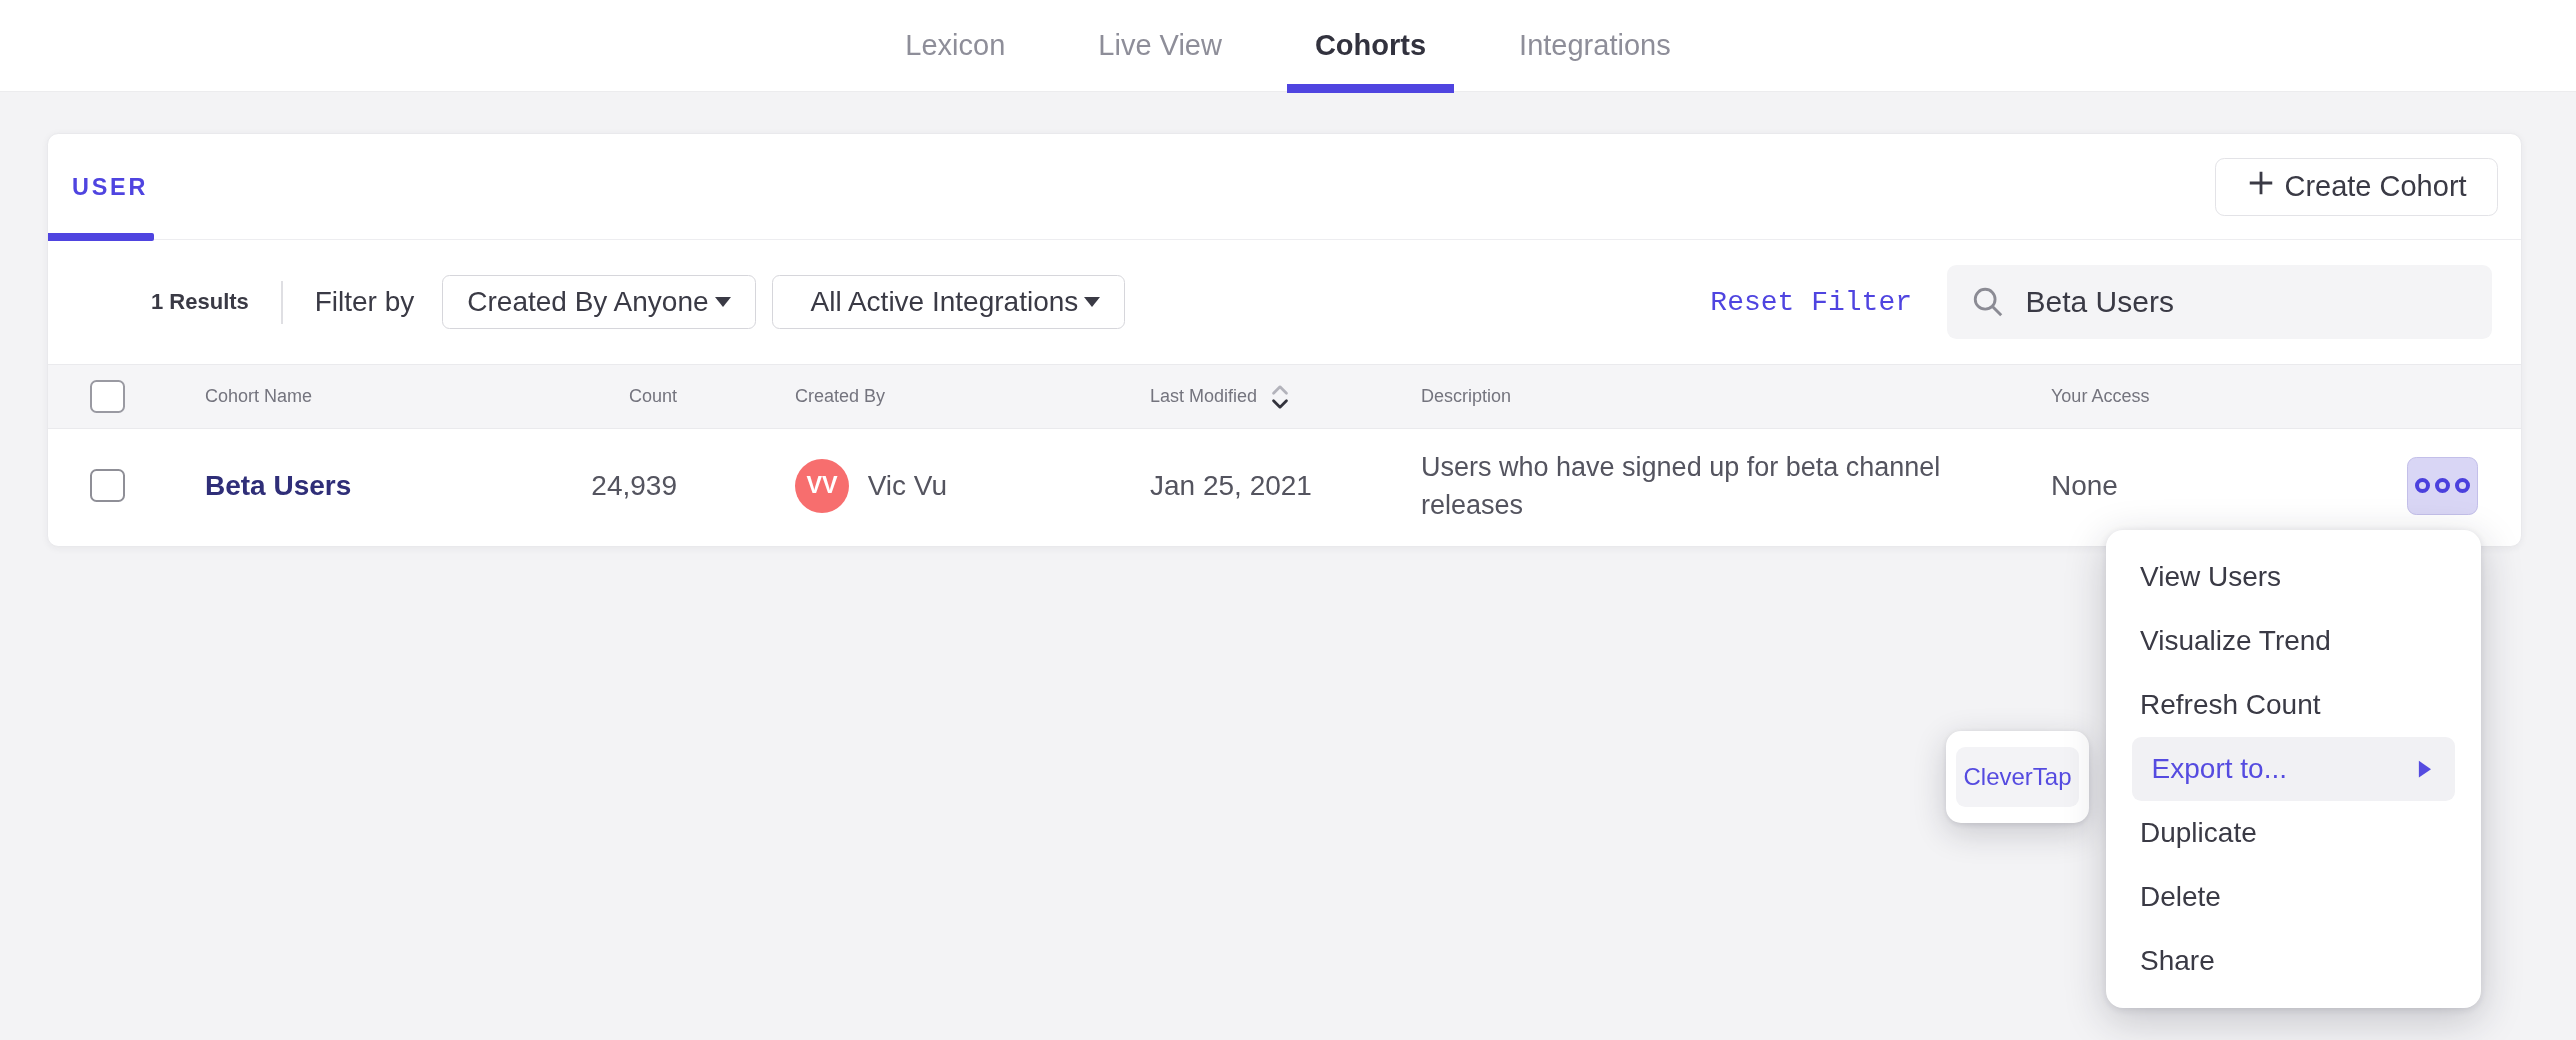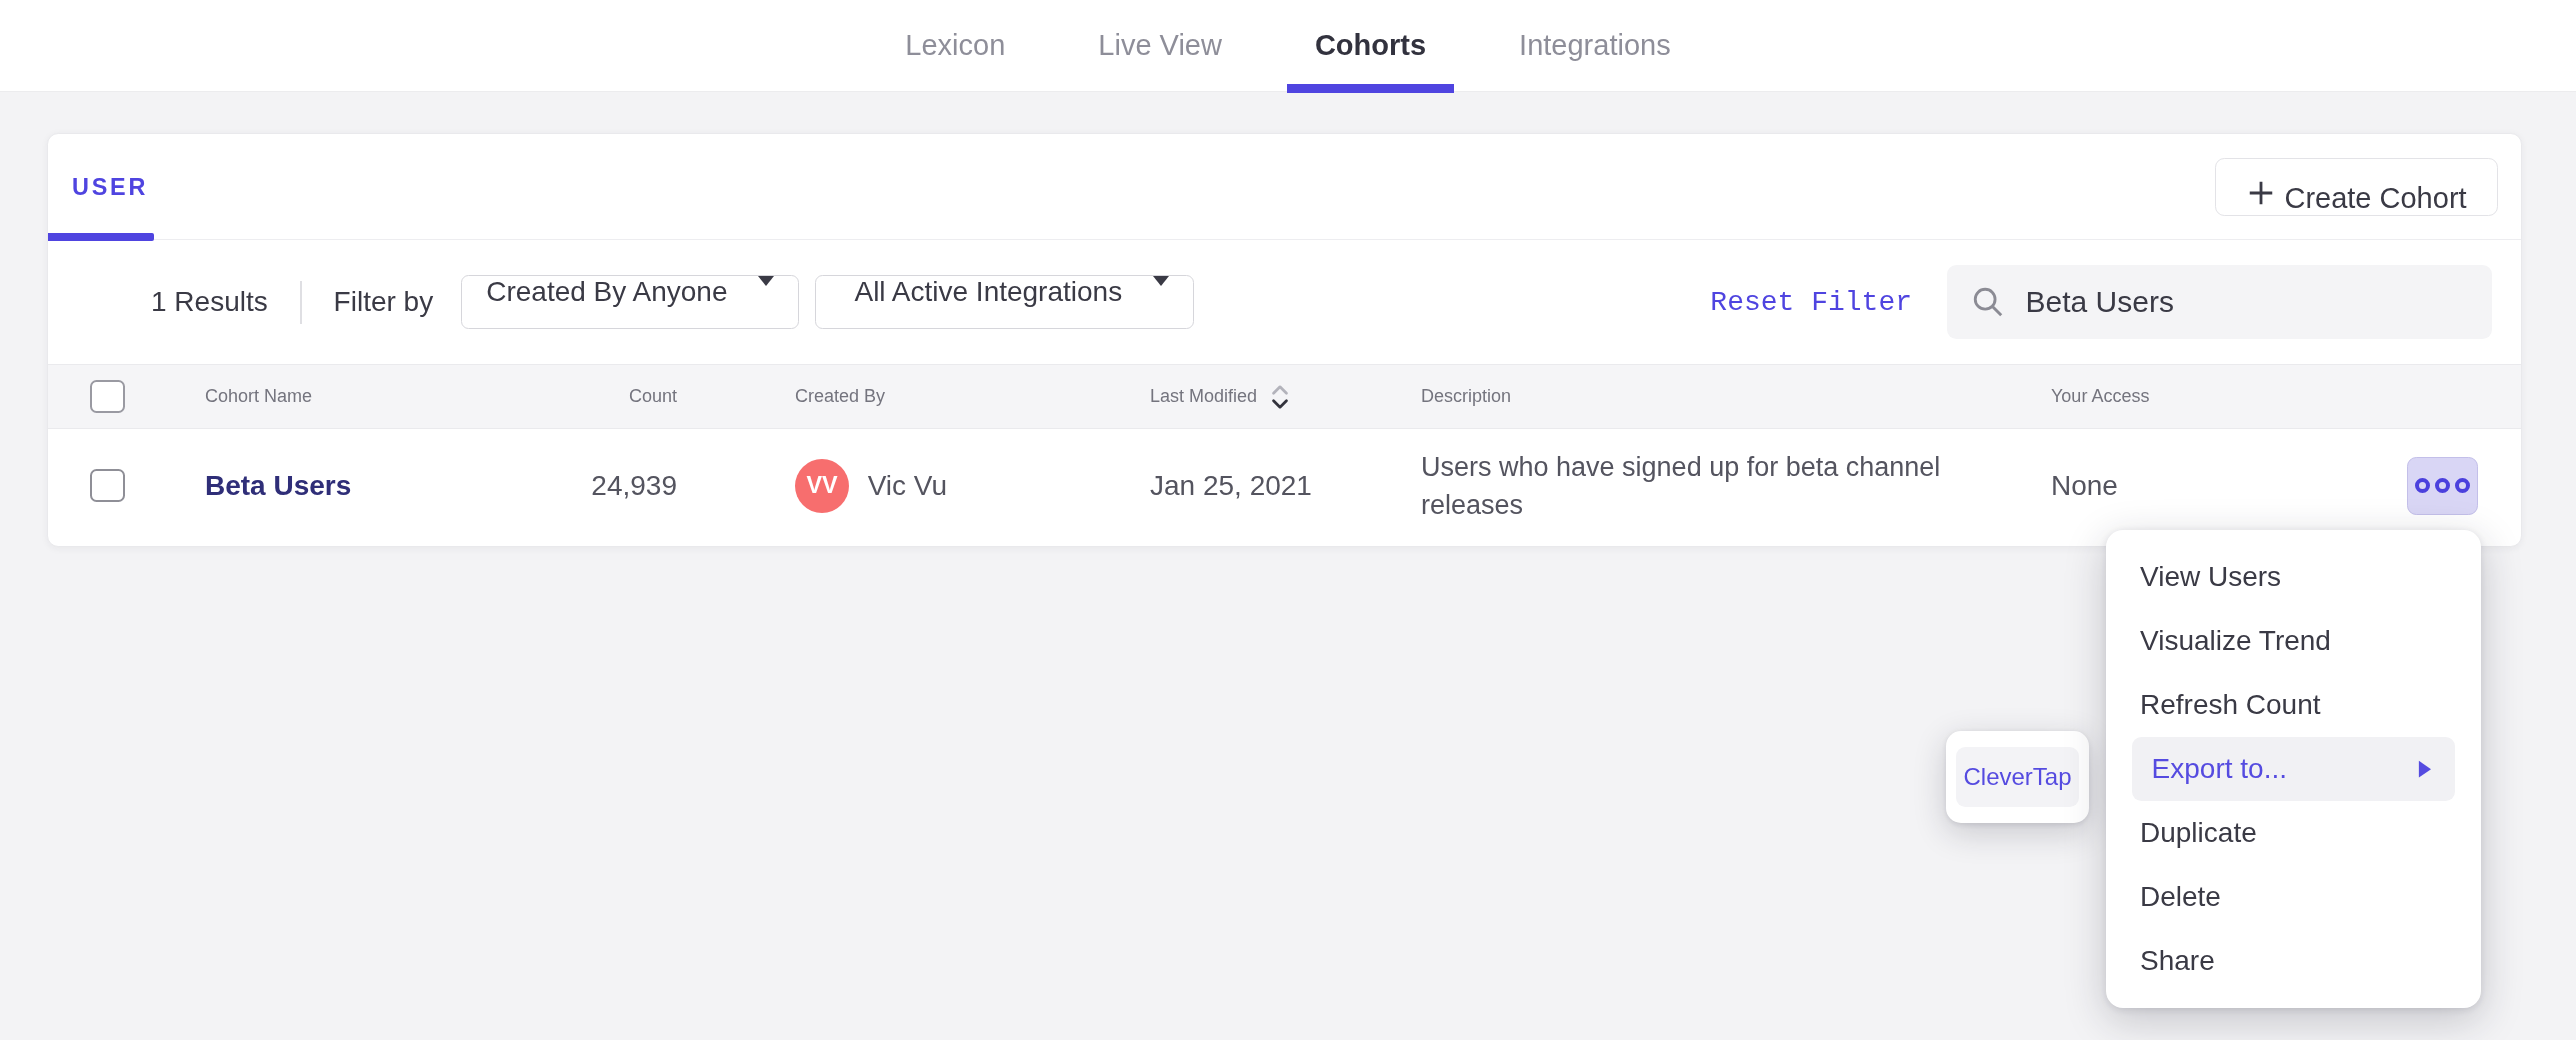--- a/index.html
+++ b/index.html
@@ -43,35 +43,35 @@
     font-size:23.4px; font-weight:700; letter-spacing:2.8px; color:#4f44e0; cursor:pointer;
   }
   .tab-underline {
     position:absolute; left:0; bottom:-1.9px; width:106px; height:7.5px;
     background:#4f44e0; border-radius:0 1.9px 1.9px 0;
   }
   .create-btn {
     position:absolute; right:23.4px; top:50%; transform:translateY(-50%);
     height:58px; padding:0 30px; background:#fff;
     border:1.9px solid #e3e3e7; border-radius:9.3px;
-    display:flex; align-items:flex-end; gap:8px;
+    display:flex; align-items:center; gap:8px;
     font-size:29px; font-weight:500; color:#3a3a45; cursor:pointer;
   }
 
   
   .filter-row {
     height:124px; display:flex; align-items:center;
     padding-left:103px; padding-right:29px;
   }
-  .results-label { font-size:28px; font-weight:400; color:#3a3a45; }
+  .results-label { font-size:22px; font-weight:700; color:#3a3a45; }
   .v-divider { width:1.9px; height:43px; background:#dfdfe3; margin:0 32px; }
   .filterby-label { font-size:28px; font-weight:500; color:#3a3a45; margin-right:28px; }
   .dropdown {
     height:54px; border:1.9px solid #d6d6db; border-radius:7.5px; background:#fff;
-    display:flex; align-items:flex-start; gap:31px; padding:0 24px;
+    display:flex; align-items:center; gap:6px; padding:0 24px;
     font-size:28px; font-weight:500; color:#3a3a45; cursor:pointer; white-space:nowrap;
   }
   .dropdown + .dropdown { margin-left:16px;padding-left:38px; }
   .caret-down {
     width:0; height:0; border-left:8.4px solid transparent;
     border-right:8.4px solid transparent; border-top:10.3px solid #3a3a45;
   }
   .reset-link { margin-left:auto; font-size:28px; font-weight:500; color:#4f44e0; cursor:pointer;font-family:Liberation Mono, monospace; }
   .search-box {
     margin-left:35px; width:545px; height:74px; background:#f4f4f6;

